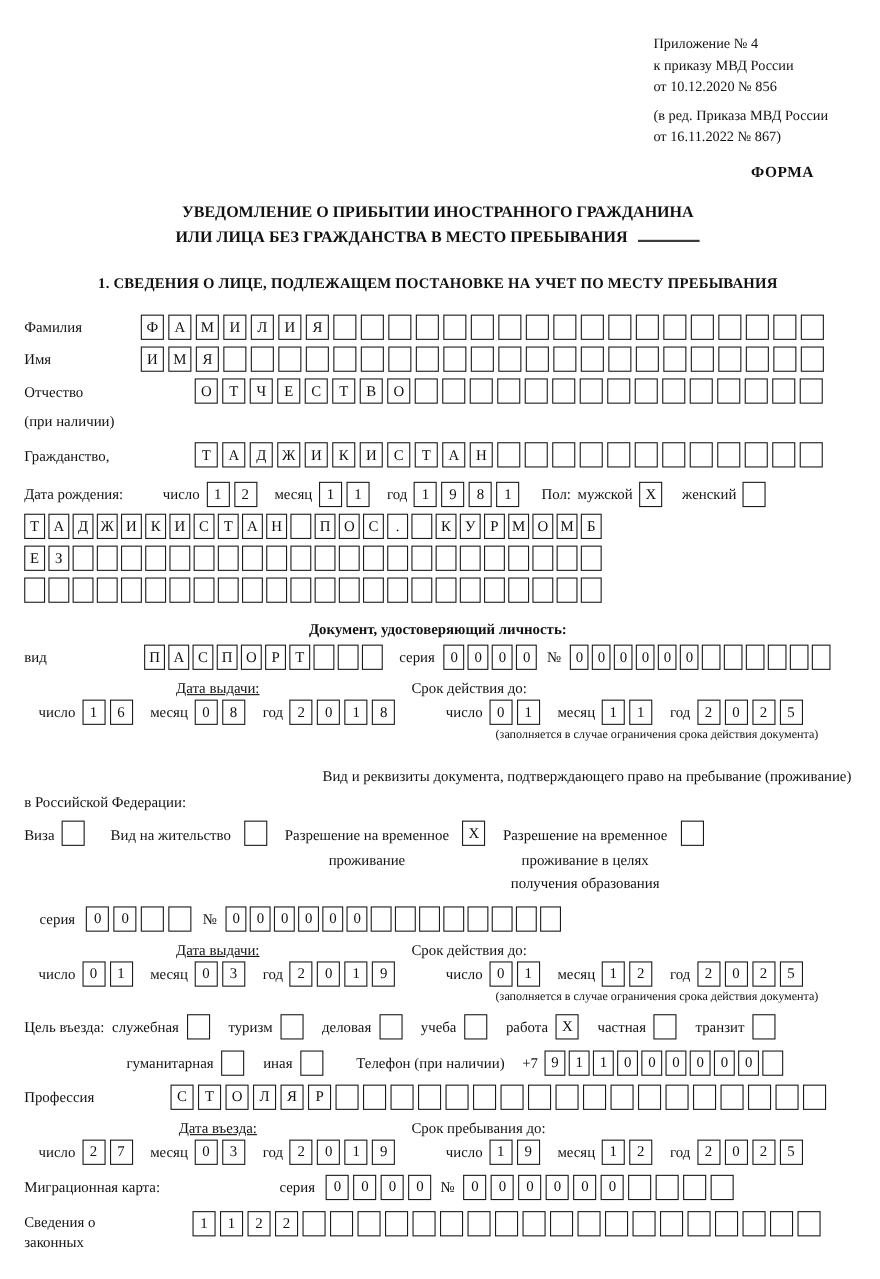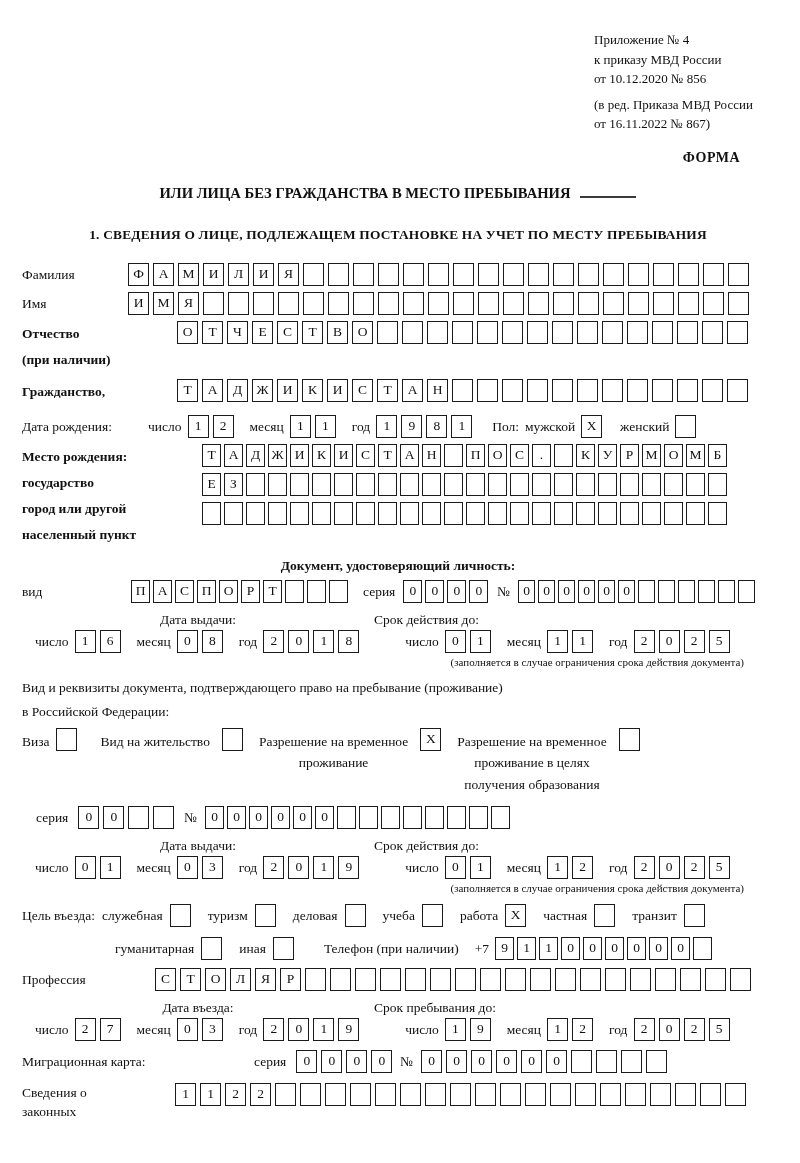--- a/index.html
+++ b/index.html
@@ -13,52 +13,52 @@
   .header-note{margin-left:572px;width:200px;line-height:1.5;font-size:13px;}
   .hn2{margin-top:6px;}
   .forma{text-align:right;padding-right:34px;font-weight:bold;margin-top:16px;font-size:14px;letter-spacing:.5px;}
   .title{text-align:center;font-weight:bold;font-size:14.6px;margin-top:16px;line-height:1.6;}
   .blank-line{display:inline-block;width:56px;border-bottom:2px solid #3a3a3a;height:.85em;margin-left:10px;}
   .sec-heading{font-weight:bold;font-size:13.4px;margin-top:22px;text-align:center;letter-spacing:.2px;white-space:nowrap;}
 
   
   .row{display:flex;align-items:flex-start;margin-top:6px;white-space:nowrap;}
   .flabel{flex:none;padding-top:4px;}
-  .flabel-stack{flex:none;line-height:26px;font-weight:bold;}
+  .flabel-stack{flex:none;line-height:26px;}
   .cells{display:inline-flex;flex:none;}
   .cell{width:19px;height:21px;border:1.6px solid #1b1b1b;margin-right:4px;flex:none;
         display:inline-flex;align-items:center;justify-content:center;font-size:13.5px;background:#fff;}
   .tight .cell{width:17px;margin-right:3px;}
   .xt .cell{width:15px;margin-right:3px;}
   .stack{display:flex;flex-direction:column;}
   .stack .cells{margin-bottom:6px;}
 
   
   .w-surname{width:106px;}
   .w-patr{width:155px;}
   .w-place{width:180px;line-height:26px;}
   .w-vid{width:109px;}
   .w-prof{width:133px;}
   .w-mig{width:232px;}
   .inline-lbl{flex:none;padding-top:4px;margin:0 8px;}
   .inline-lbl.first{margin-left:0;}
 
   
   .cap-row{display:flex;margin-top:9px;}
-  .cap-l{width:352px;text-align:center;}
+  .cap-l{width:352px;text-align:center;text-decoration:underline;}
   .cap-r{width:330px;}
   .dates-row{display:flex;margin-left:13px;margin-top:2px;}
   .dgroup{display:inline-flex;align-items:flex-start;}
   .dlabel{flex:none;padding-top:4px;margin:0 6px 0 12px;}
   .dgroup .dlabel:first-child{margin-left:0;}
   .dg-right{margin-left:42px;}
   .note{font-size:11px;text-align:right;padding-right:30px;margin-top:3px;}
 
   .doc-heading{text-align:center;font-weight:bold;margin-top:10px;font-size:13.5px;}
-  .intro{margin-top:12px;}
+  .intro{margin-top:24px;text-align:right;}
   .intro2{margin-top:8px;}
 
   
   .opts-row{display:flex;align-items:flex-start;margin-top:8px;}
   .opt{display:flex;align-items:flex-start;}
   .opt-label{text-align:center;line-height:1.6;padding-top:3px;}
   .opt .cells{margin-left:12px;}
   .gap20{margin-left:20px;}
   .gap26{margin-left:12px;}
 
@@ -82,20 +82,21 @@
     <div>к приказу МВД России</div>
     <div>от 10.12.2020 № 856</div>
     <div class="hn2">
       <div>(в ред. Приказа МВД России</div>
       <div>от 16.11.2022 № 867)</div>
     </div>
   </div>
   <div class="forma">ФОРМА</div>
 
   <div class="title">
+    <div>УВЕДОМЛЕНИЕ О ПРИБЫТИИ ИНОСТРАННОГО ГРАЖДАНИНА</div>
     <div><span>ИЛИ ЛИЦА БЕЗ ГРАЖДАНСТВА В МЕСТО ПРЕБЫВАНИЯ</span><span class="blank-line"></span></div>
   </div>
 
   <div class="sec-heading">1. СВЕДЕНИЯ О ЛИЦЕ, ПОДЛЕЖАЩЕМ ПОСТАНОВКЕ НА УЧЕТ ПО МЕСТУ ПРЕБЫВАНИЯ</div>
 
   <div class="row" style="margin-top:20px">
     <span class="flabel w-surname">Фамилия</span>
     <span class="cells">
         <span class="cell">Ф</span>
         <span class="cell">А</span>
@@ -243,26 +244,20 @@
     <span class="cells">
         <span class="cell">X</span>
       </span>
     <span class="dlabel" style="margin-left:14px">женский</span>
     <span class="cells">
         <span class="cell"></span>
       </span>
   </div>
 
   <div class="row">
-    <span class="flabel-stack w-place">
-      <span style="display:block">Место рождения:</span>
-      <span style="display:block">государство</span>
-      <span style="display:block">город или другой</span>
-      <span style="display:block">населенный пункт</span>
-    </span>
     <span class="stack">
       <span class="cells tight">
           <span class="cell">Т</span>
           <span class="cell">А</span>
           <span class="cell">Д</span>
           <span class="cell">Ж</span>
           <span class="cell">И</span>
           <span class="cell">К</span>
           <span class="cell">И</span>
           <span class="cell">С</span>

